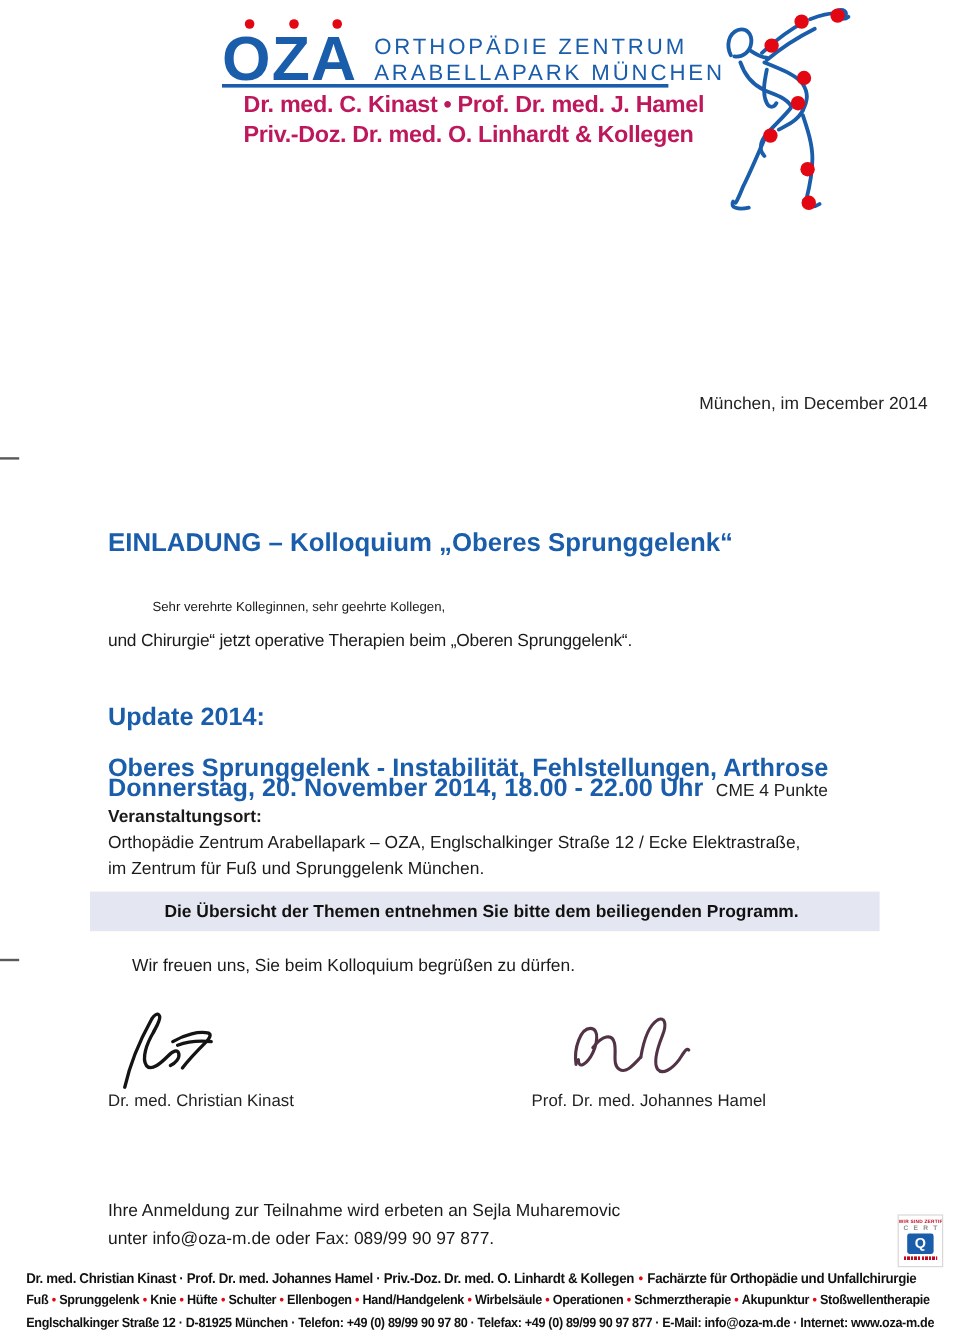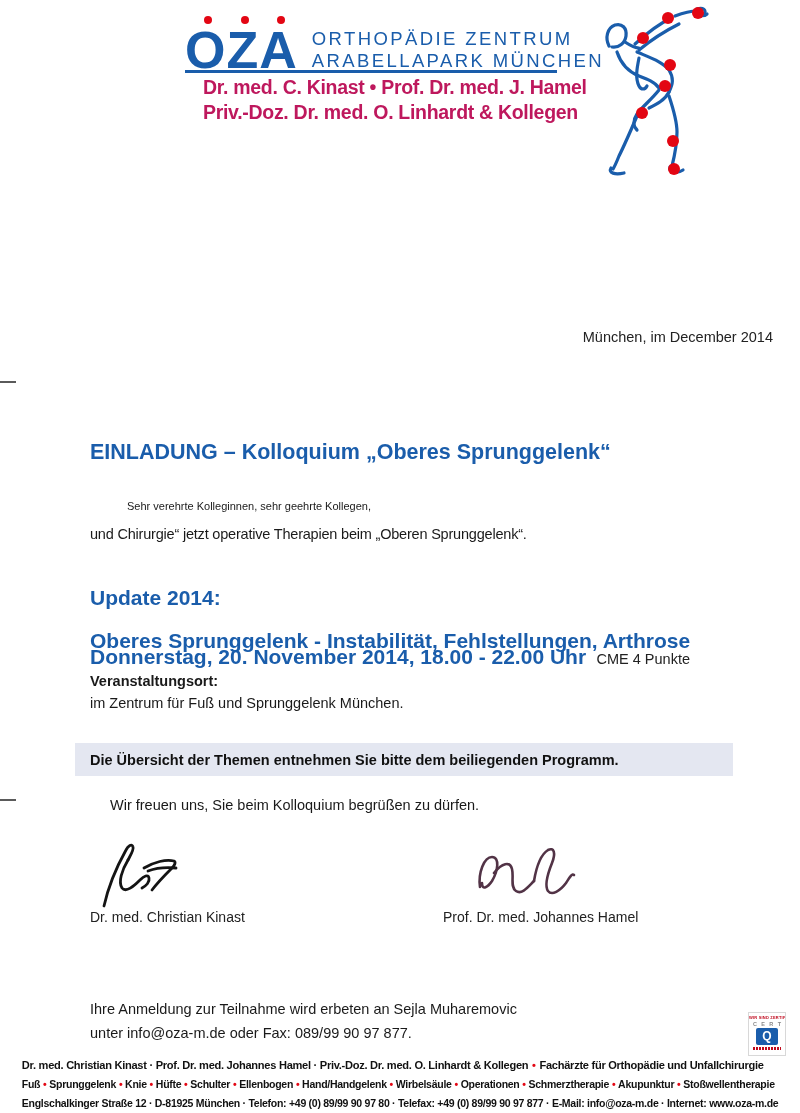--- a/index.html
+++ b/index.html
@@ -30,21 +30,21 @@
   .salutation { top:500px; left:90px; font-size:11px; font-weight:400;margin-left:37px; }
   .intro { top:523px; left:90px; font-size:14.5px; letter-spacing:-0.2px; line-height:23px; }
   .update-h { left:90px; color:#1a5dab; font-size:21px; font-weight:700; white-space:nowrap; }
   .uh1 { top:586px; } .uh2 { top:613px;margin-top:16px; }
   .datetime-row { top:645px; left:90px; white-space:nowrap; }
   .datetime { color:#1a5dab; font-size:21px; font-weight:700; }
   .cme { color:#222; font-size:14.5px; font-weight:500; margin-left:6px; }
   .venue-label { top:673px; left:90px; font-size:14.5px; font-weight:700; }
   .venue { top:693px; left:90px; font-size:14.5px; line-height:21px; }
 
-  .program-bar { top:743px; left:75px; width:658px; height:33px; background:#e4e7f1; display:flex; align-items:center; }
+  .program-bar { top:743px; left:75px; width:658px; height:33px; background:#e4e7f1; display:flex; align-items:center;padding-left:47px; }
   .program-bar span { margin-left:15px; font-size:14.5px; font-weight:700; color:#111; }
 
   .closing { top:797px; left:75px; font-size:14.5px;margin-left:35px; }
 
   .sig-left { top:838px; left:92px; }
   .sig-right { top:845px; left:470px; }
   .signer { font-size:14px; color:#222; }
   .signer-left { top:909px; left:90px; }
   .signer-right { top:909px; left:443px; }
 
@@ -134,20 +134,21 @@
   <div class="abs update-h uh1">Update 2014:</div>
   <div class="abs update-h uh2">Oberes Sprunggelenk - Instabilität, Fehlstellungen, Arthrose</div>
 
   <div class="abs datetime-row">
     <span class="datetime">Donnerstag, 20. November 2014, 18.00 - 22.00 Uhr</span>
     <span class="cme">CME 4 Punkte</span>
   </div>
 
   <div class="abs venue-label">Veranstaltungsort:</div>
   <div class="abs venue">
+    <div>Orthopädie Zentrum Arabellapark – OZA, Englschalkinger Straße 12 / Ecke Elektrastraße,</div>
     <div>im Zentrum für Fuß und Sprunggelenk München.</div>
   </div>
 
   <div class="abs program-bar">
     <span>Die Übersicht der Themen entnehmen Sie bitte dem beiliegenden Programm.</span>
   </div>
 
   <div class="abs closing">Wir freuen uns, Sie beim Kolloquium begrüßen zu dürfen.</div>
 
   <svg class="abs sig-left" width="100" height="72" viewBox="0 0 100 72">

